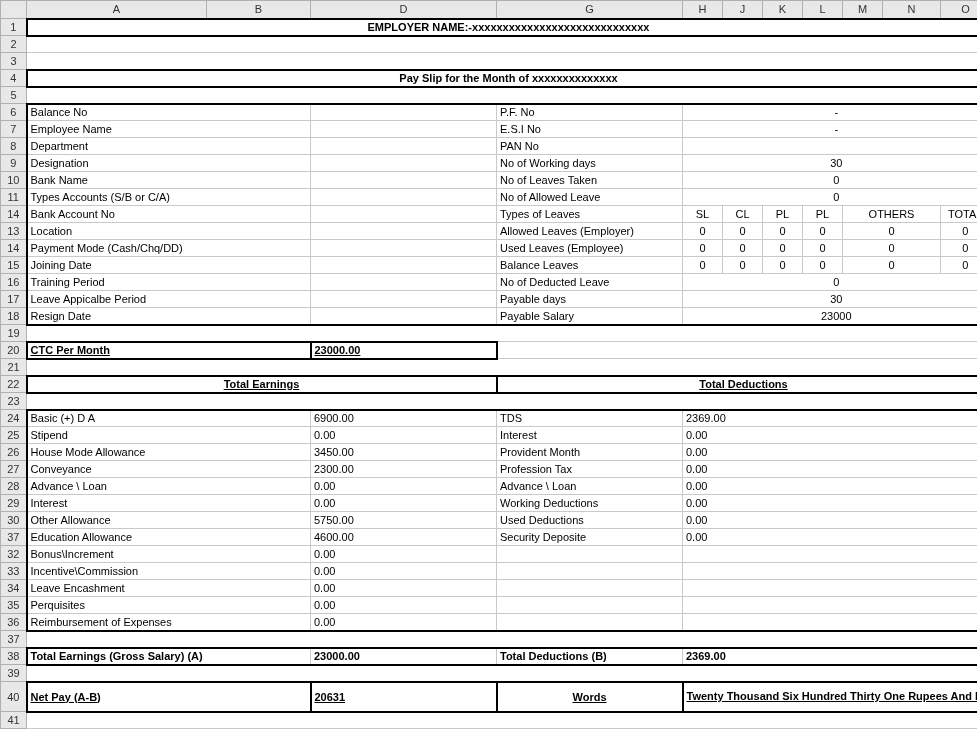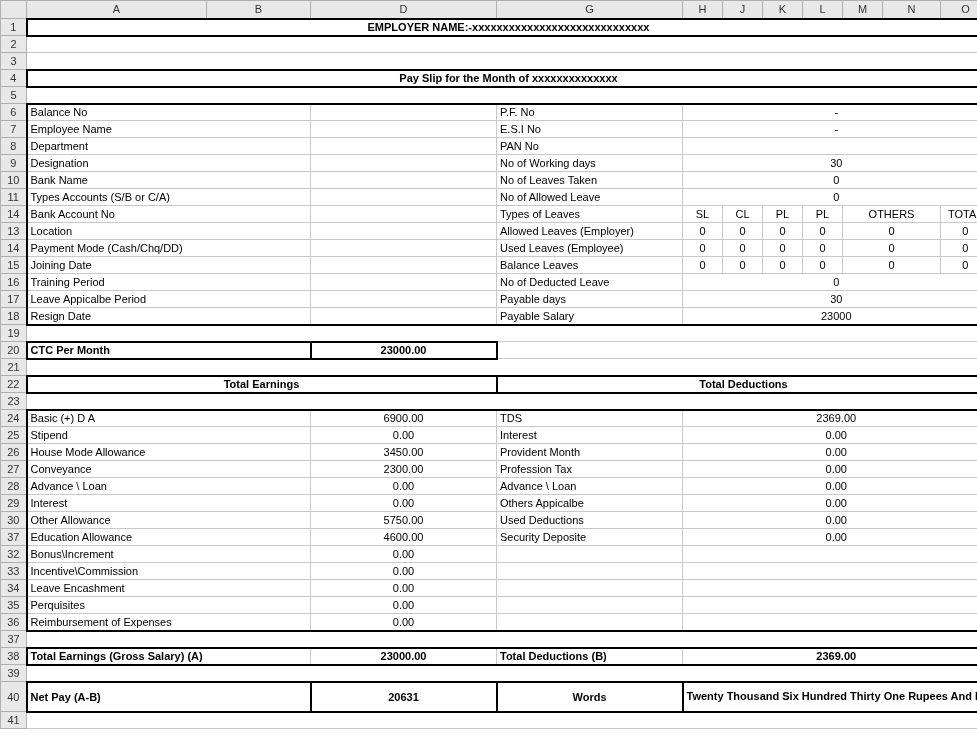--- a/index.html
+++ b/index.html
@@ -38,22 +38,22 @@
   }
   .rowhdr {
     background: #e8e8e8 !important;
     border: 1px solid #b0b0b0 !important;
     text-align: center;
     color: #333;
     font-size: 11px;
   }
   .bold { font-weight: bold; }
   .center { text-align: center; }
-  .right { text-align: center; }
-  .box-thick { border: 2px solid #000 !important; }
+  .right { text-align: left; }
+  .box-thick { border: 2px solid #000 !important; text-decoration: underline; }
   .bt2 { border-top: 2px solid #000 !important; }
   .bb2 { border-bottom: 2px solid #000 !important; }
   .bl2 { border-left: 2px solid #000 !important; }
   .br2 { border-right: 2px solid #000 !important; }
   .netpay-td { height: 30px !important; }
   .words-td { white-space: normal; line-height: 1.2; }
 </style>
 </head>
 <body>
 
@@ -300,21 +300,21 @@
           <td class="rowhdr">28</td>
   <td colspan="2" class="bl2">Advance \ Loan</td>
   <td class="right">0.00</td>
   <td>Advance \ Loan</td>
   <td colspan="7" class="right br2">0.00</td>
         </tr>
 <tr>
           <td class="rowhdr">29</td>
   <td colspan="2" class="bl2">Interest</td>
   <td class="right">0.00</td>
-  <td>Others Appicalbe</td>
+  <td>Working Deductions</td>
   <td colspan="7" class="right br2">0.00</td>
         </tr>
 <tr>
           <td class="rowhdr">30</td>
   <td colspan="2" class="bl2">Other Allowance</td>
   <td class="right">5750.00</td>
   <td>Used Deductions</td>
   <td colspan="7" class="right br2">0.00</td>
         </tr>
 <tr>

